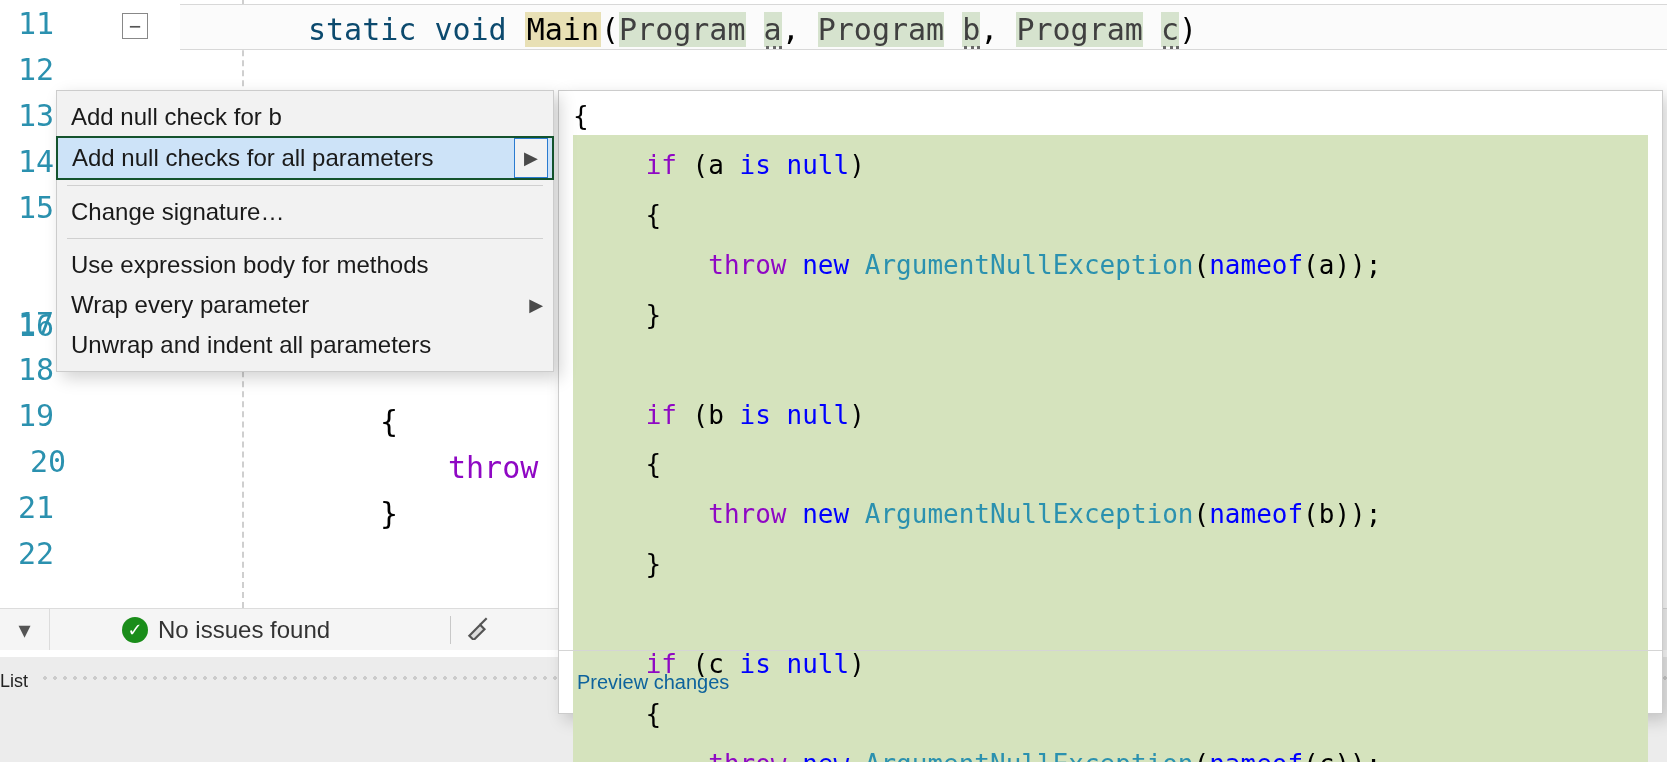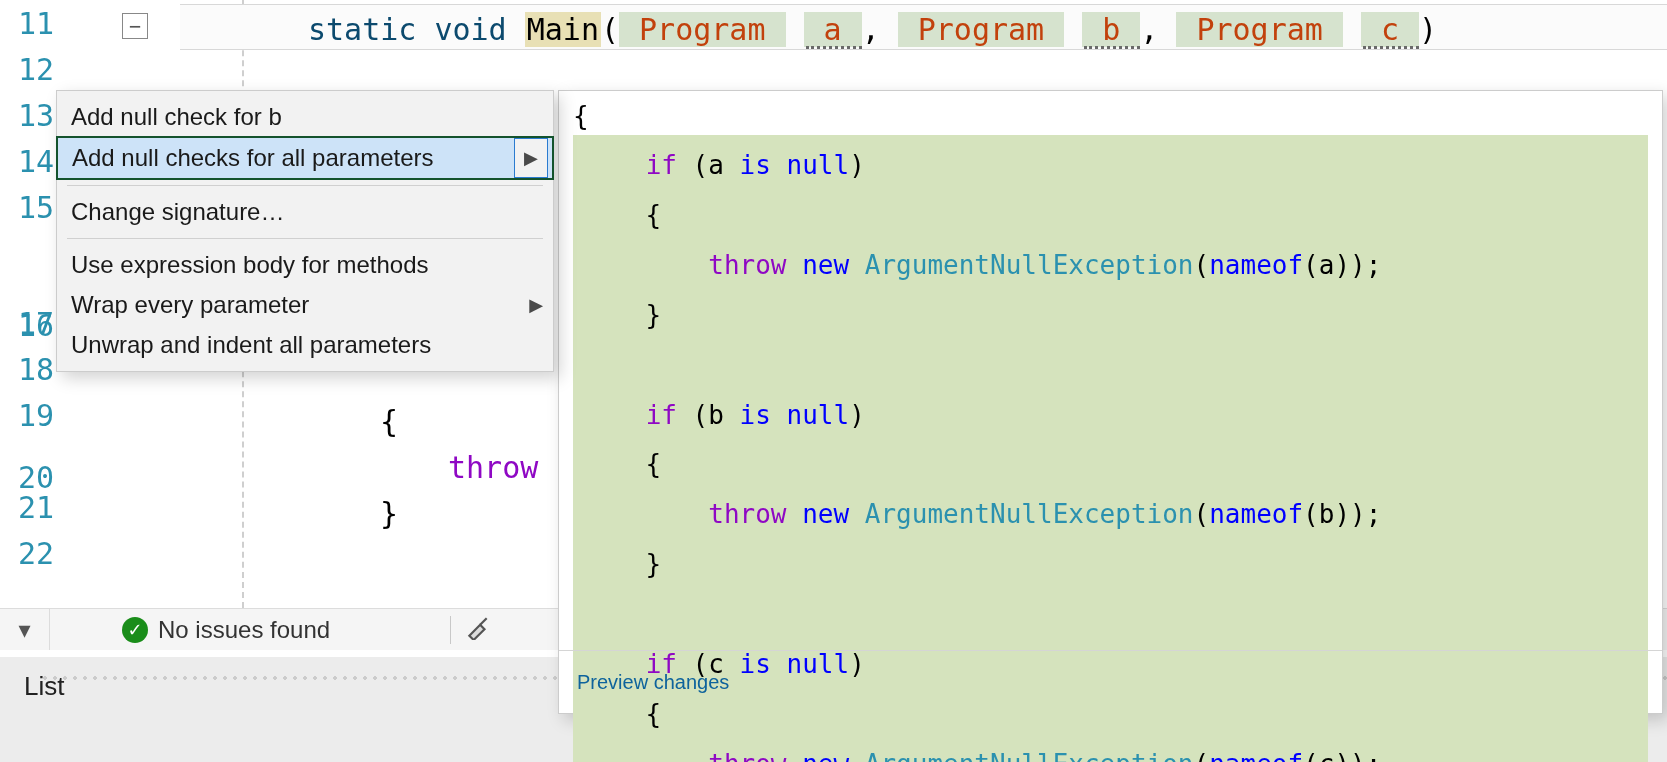--- a/index.html
+++ b/index.html
@@ -80,22 +80,22 @@
       height: 46px;
     }
 
     .tok-kw { color: #0c4a6e; }
     .tok-type { color: #2b91af; }
     .tok-plain { color: #000; }
     .tok-throw { color: #8f08c4; }
 
     .param-box {
       background: #d6e3ce;
-      padding: 0 20px;
-      color: #c2410c;
+      padding: 0 0;
+      color: #404040;
       border-radius: 0;
       text-align: center;
     }
     .dotted-underline {
       position: relative;
     }
     .dotted-underline::after {
       content: "";
       position: absolute;
       left: 2px; right: 0;
@@ -242,23 +242,23 @@
       position: absolute;
       left: 40px; right: 0; top: 16px;
       height: 10px;
       background:
         radial-gradient(#c7c7c7 1.8px, transparent 2px) 0 0 / 10px 10px repeat-x;
       opacity: 0.9;
     }
     .bottom .tab {
       position: absolute;
       left: 0; top: 12px;
-      font-size: 26px;
+      font-size: 18px;
       color: #222;
-      padding: 2px 24px;
+      padding: 2px 0;
     }
   </style>
 </head>
 <body>
 
 <div class="editor-root">
 
   <div class="vguide" style="left:156px;"></div>
   <div class="vguide" style="left:170px;"></div>
   <div class="vguide" style="left:242px;"></div>
@@ -285,21 +285,21 @@
       </div>
     <div class="line" style="top:306px;">
         <span class="num">17</span>
       </div>
     <div class="line" style="top:352px;">
         <span class="num">18</span>
       </div>
     <div class="line" style="top:398px;">
         <span class="num">19</span>
       </div>
-    <div class="line" style="top:460px;">
+    <div class="line" style="top:444px;padding-left:12px;">
         <span class="num">20</span>
       </div>
     <div class="line" style="top:490px;">
         <span class="num">21</span>
       </div>
     <div class="line" style="top:536px;">
         <span class="num">22</span>
       </div>
   </div>
 

